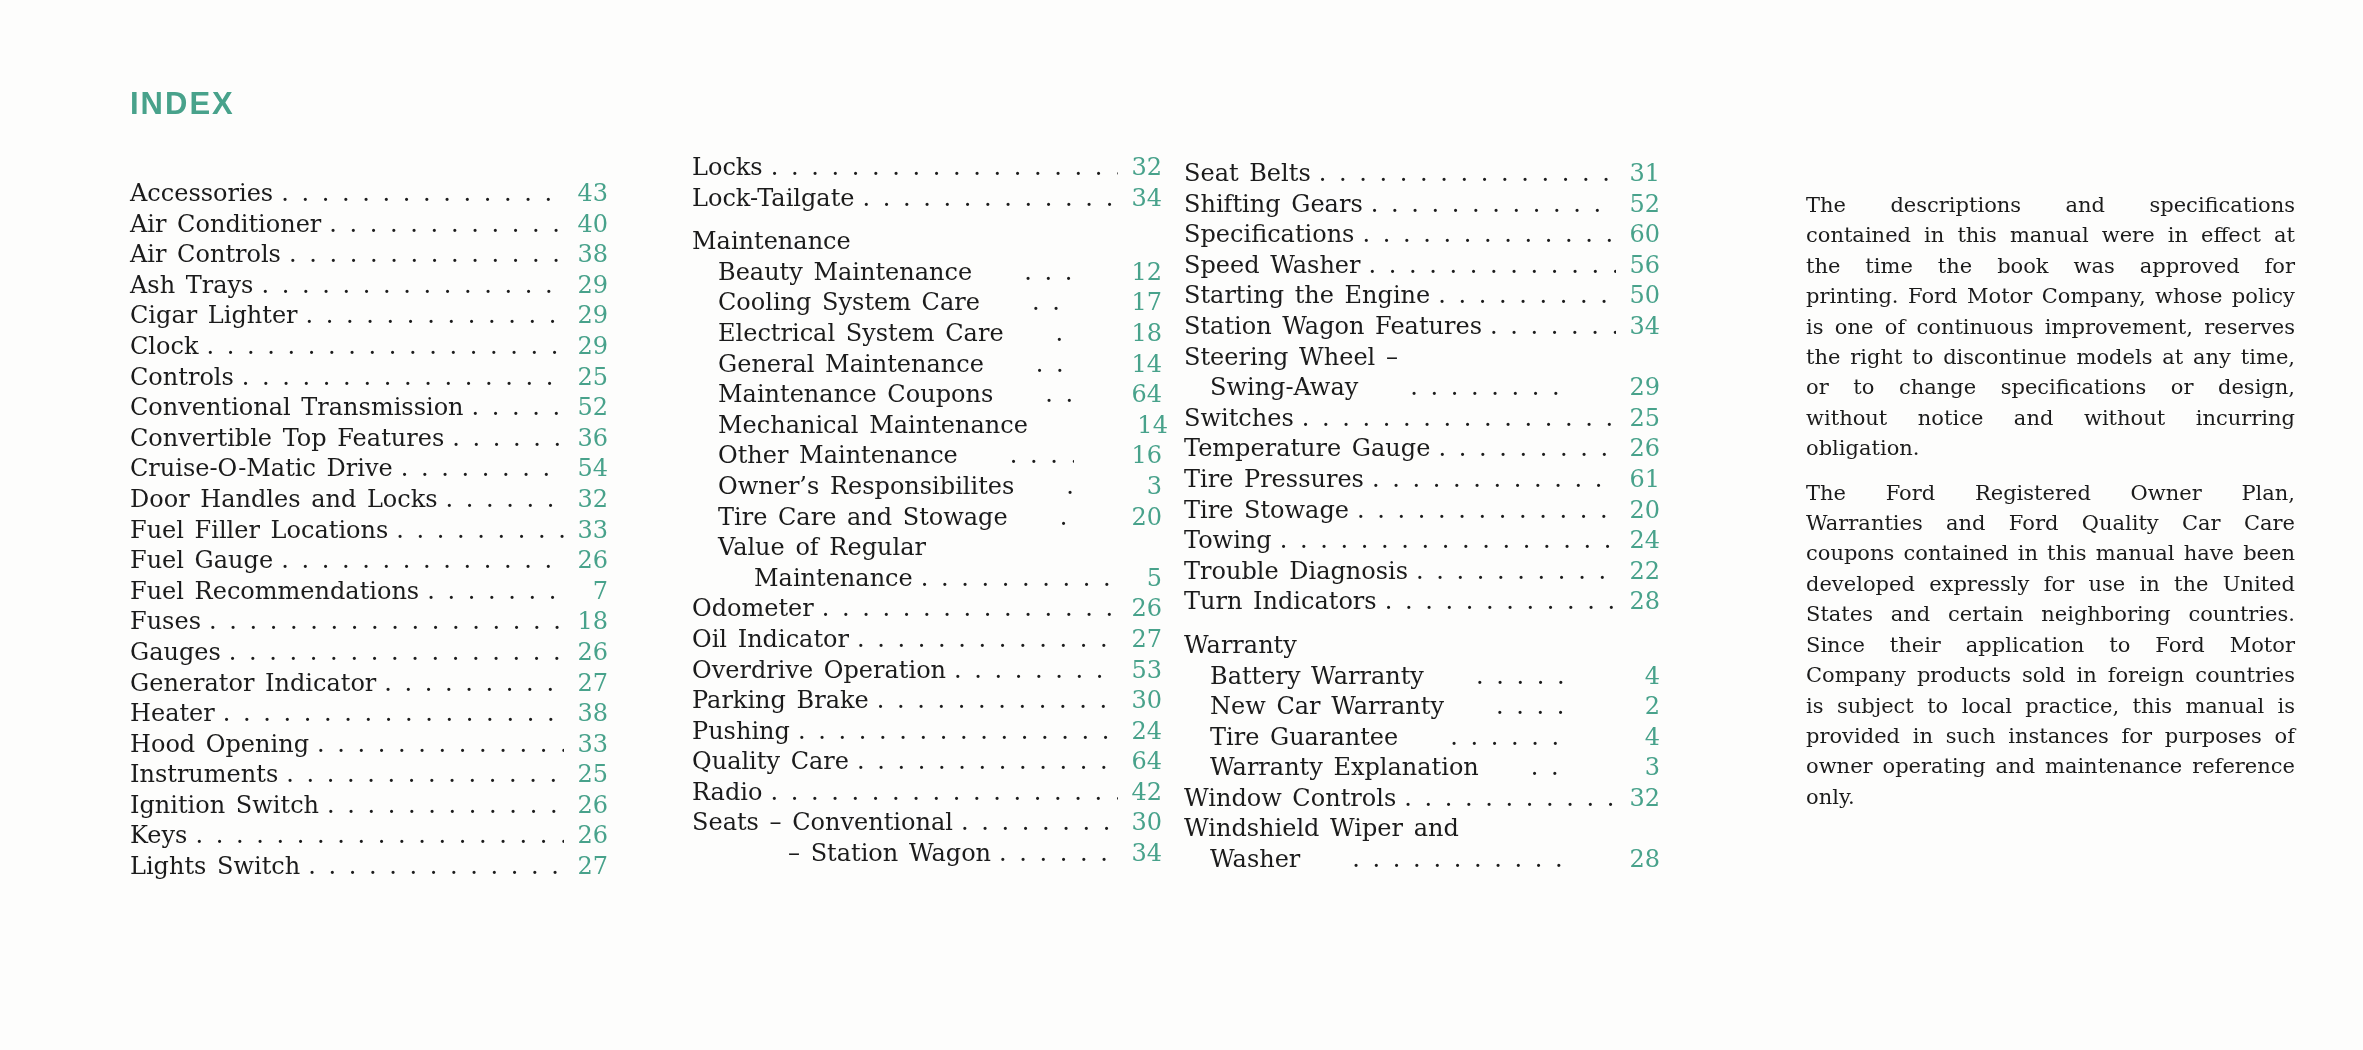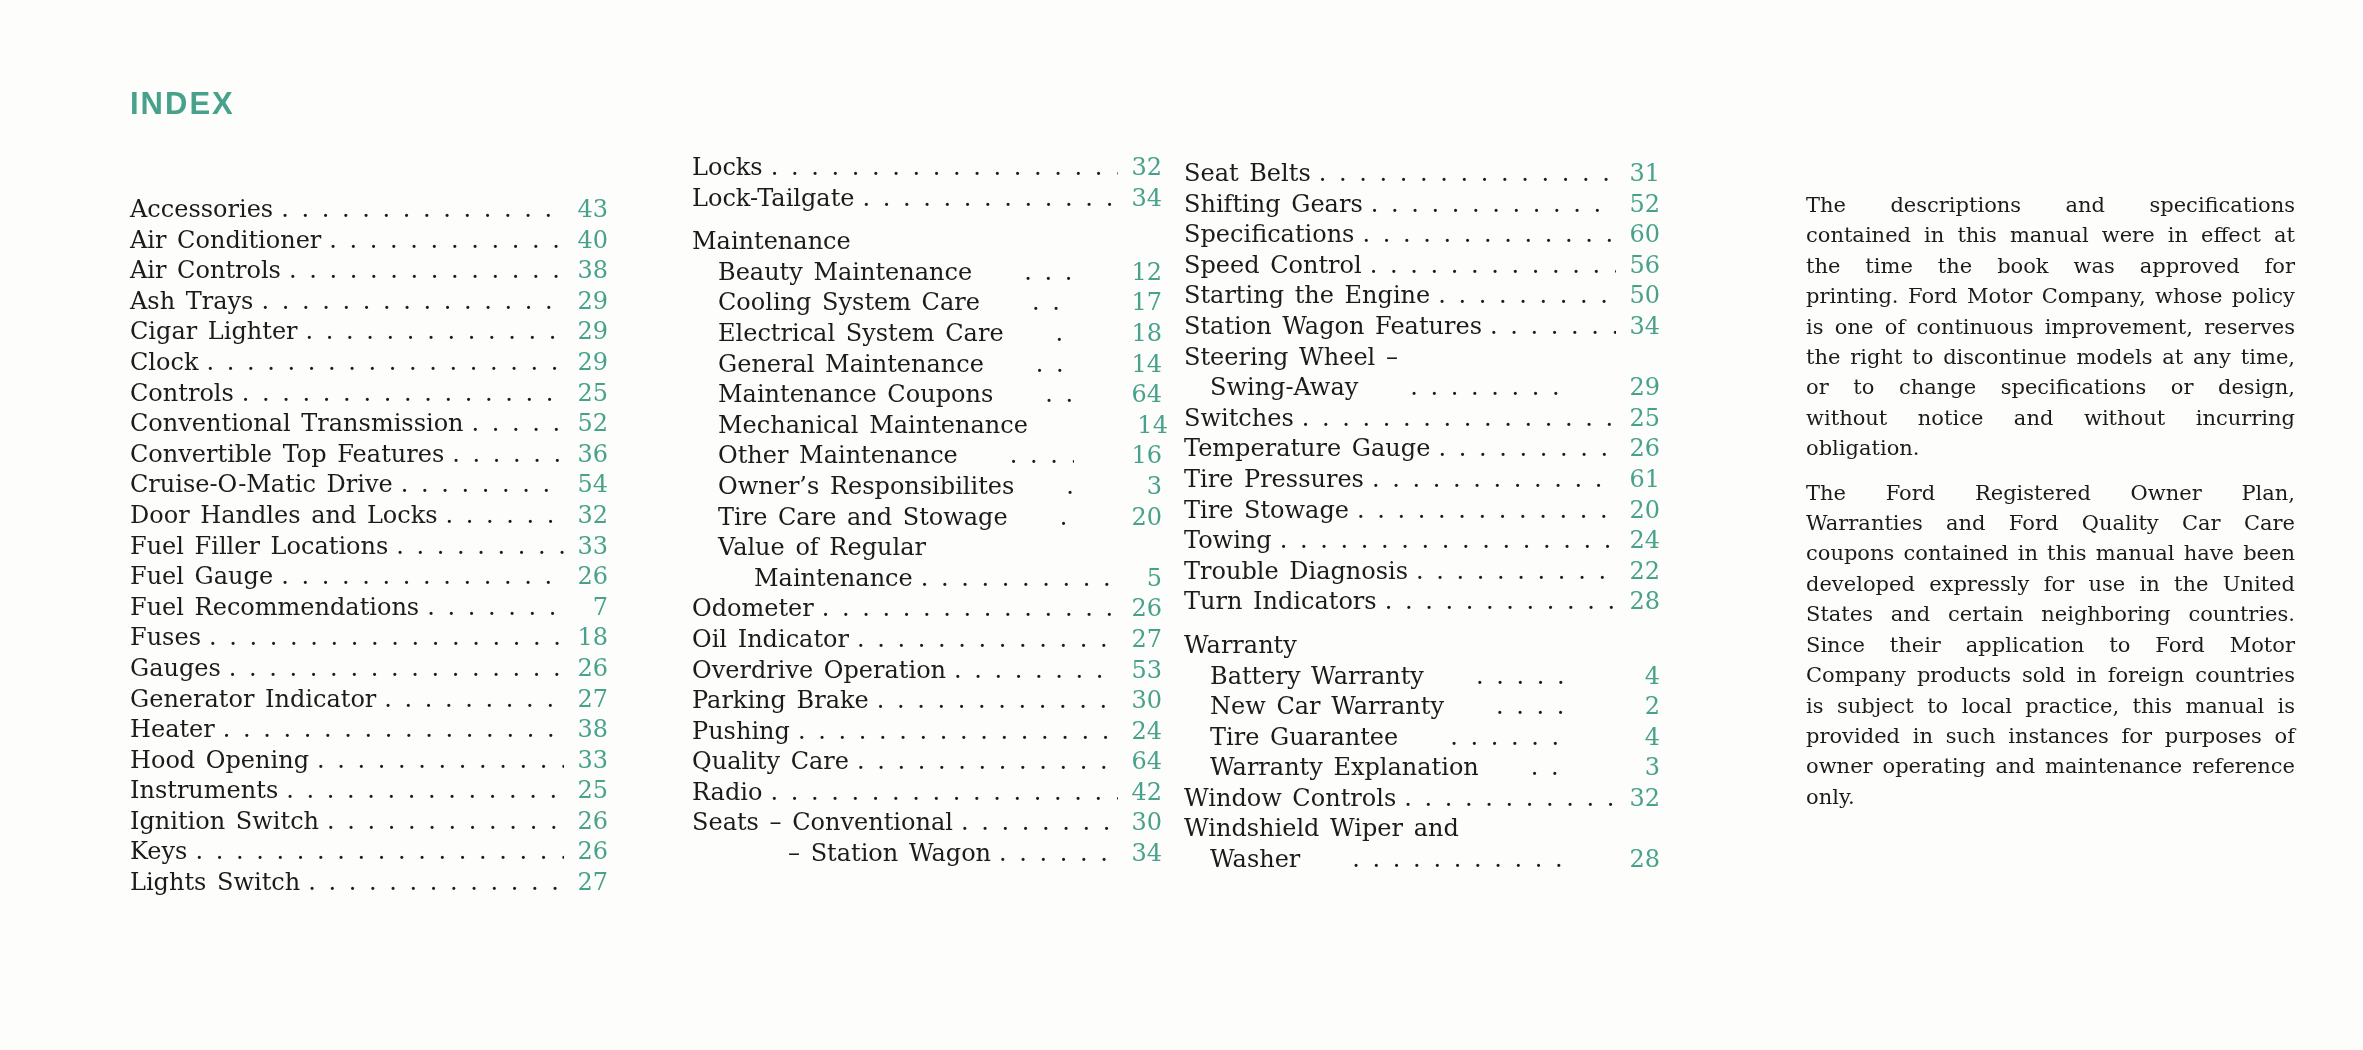--- a/index.html
+++ b/index.html
@@ -27,21 +27,21 @@
     font-family: "Liberation Sans", sans-serif;
     font-weight: 700;
     font-size: 31px;
     letter-spacing: 2px;
     color: var(--accent);
   }
   .col {
     position: absolute;
     font-size: 24px;
   }
-  .col1 { left: 130px;  top: 178px; width: 478px; margin-top: 16px; }
+  .col1 { left: 130px;  top: 178px; width: 478px; }
   .col2 { left: 692px;  top: 152px; width: 470px; }
   .col3 { left: 1184px; top: 158px; width: 476px; }
   .row {
     display: flex;
     align-items: baseline;
     line-height: 30.6px;
     word-spacing: 3px;
     white-space: nowrap;
   }
   .row.gap { margin-top: 13px; }
@@ -332,21 +332,21 @@
         <span class="lbl">Shifting Gears</span>
         <span class="leader"></span>
         <span class="num">52</span>
       </div>
       <div class="row ind-0">
         <span class="lbl">Specifications</span>
         <span class="leader"></span>
         <span class="num">60</span>
       </div>
       <div class="row ind-0">
-        <span class="lbl">Speed Control</span>
+        <span class="lbl">Speed Washer</span>
         <span class="leader"></span>
         <span class="num">56</span>
       </div>
       <div class="row ind-0">
         <span class="lbl">Starting the Engine</span>
         <span class="leader"></span>
         <span class="num">50</span>
       </div>
       <div class="row ind-0">
         <span class="lbl">Station Wagon Features</span>

